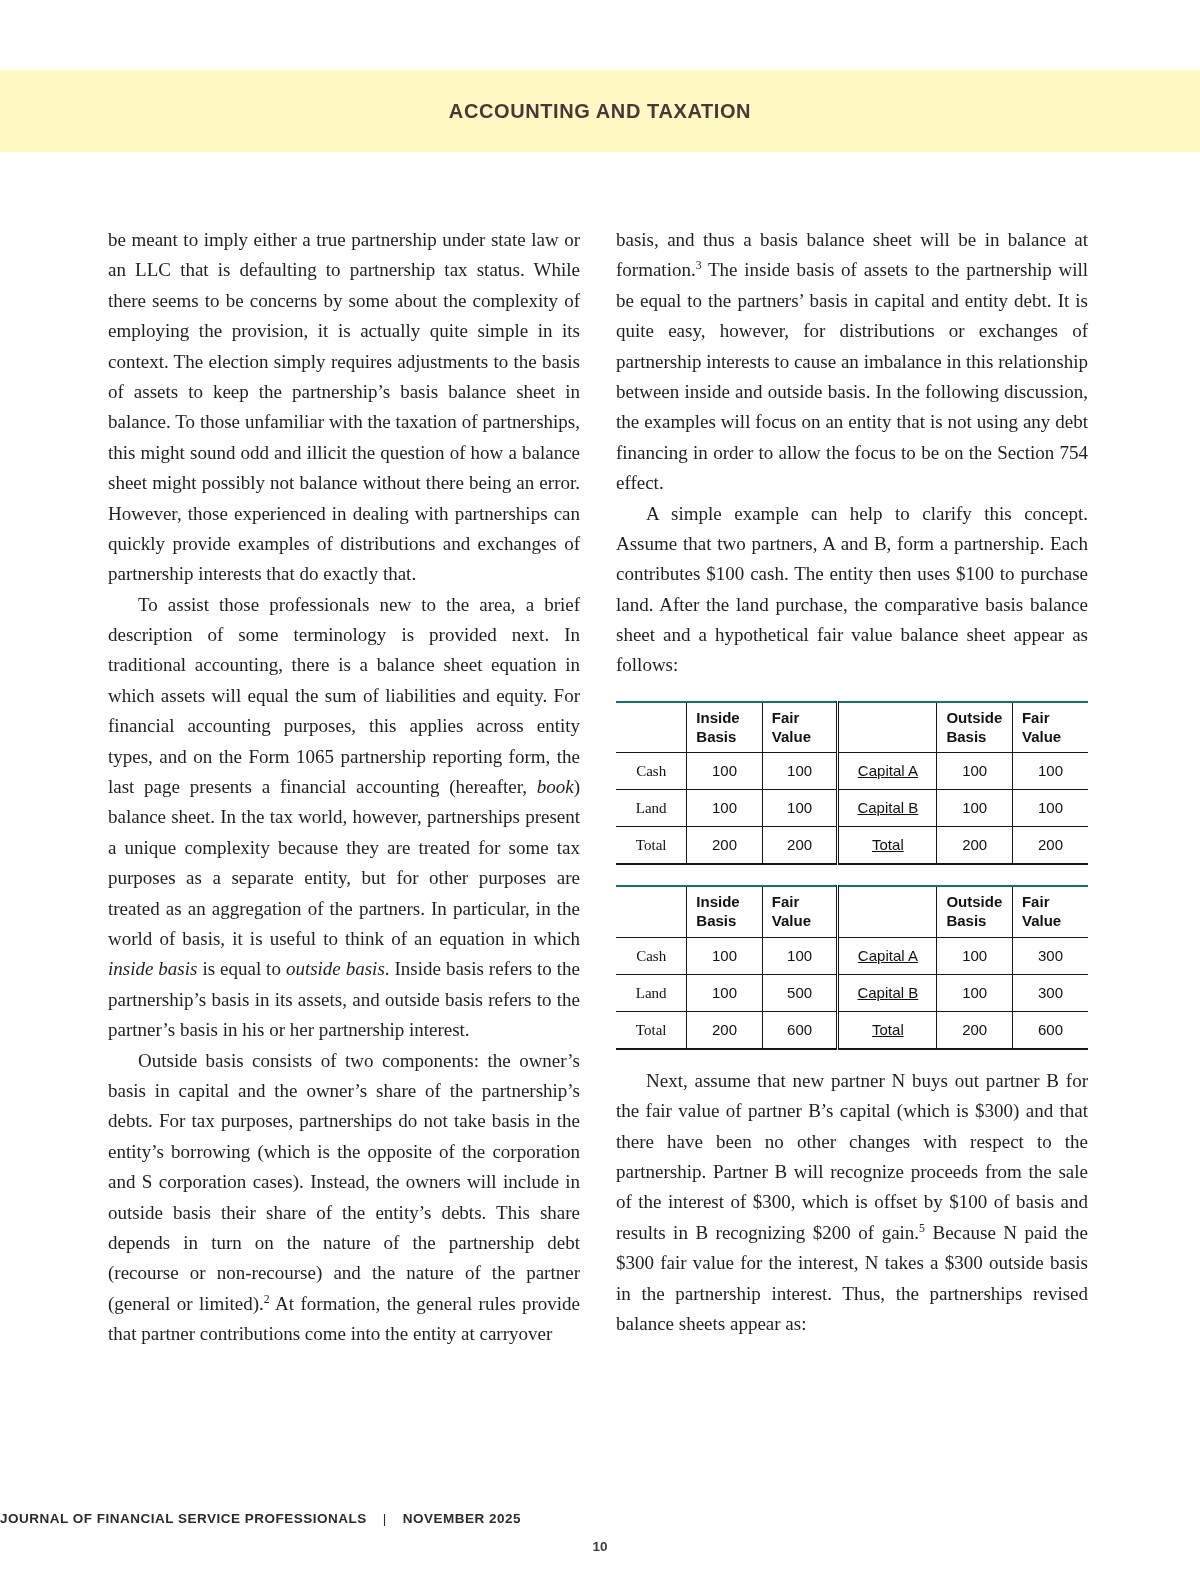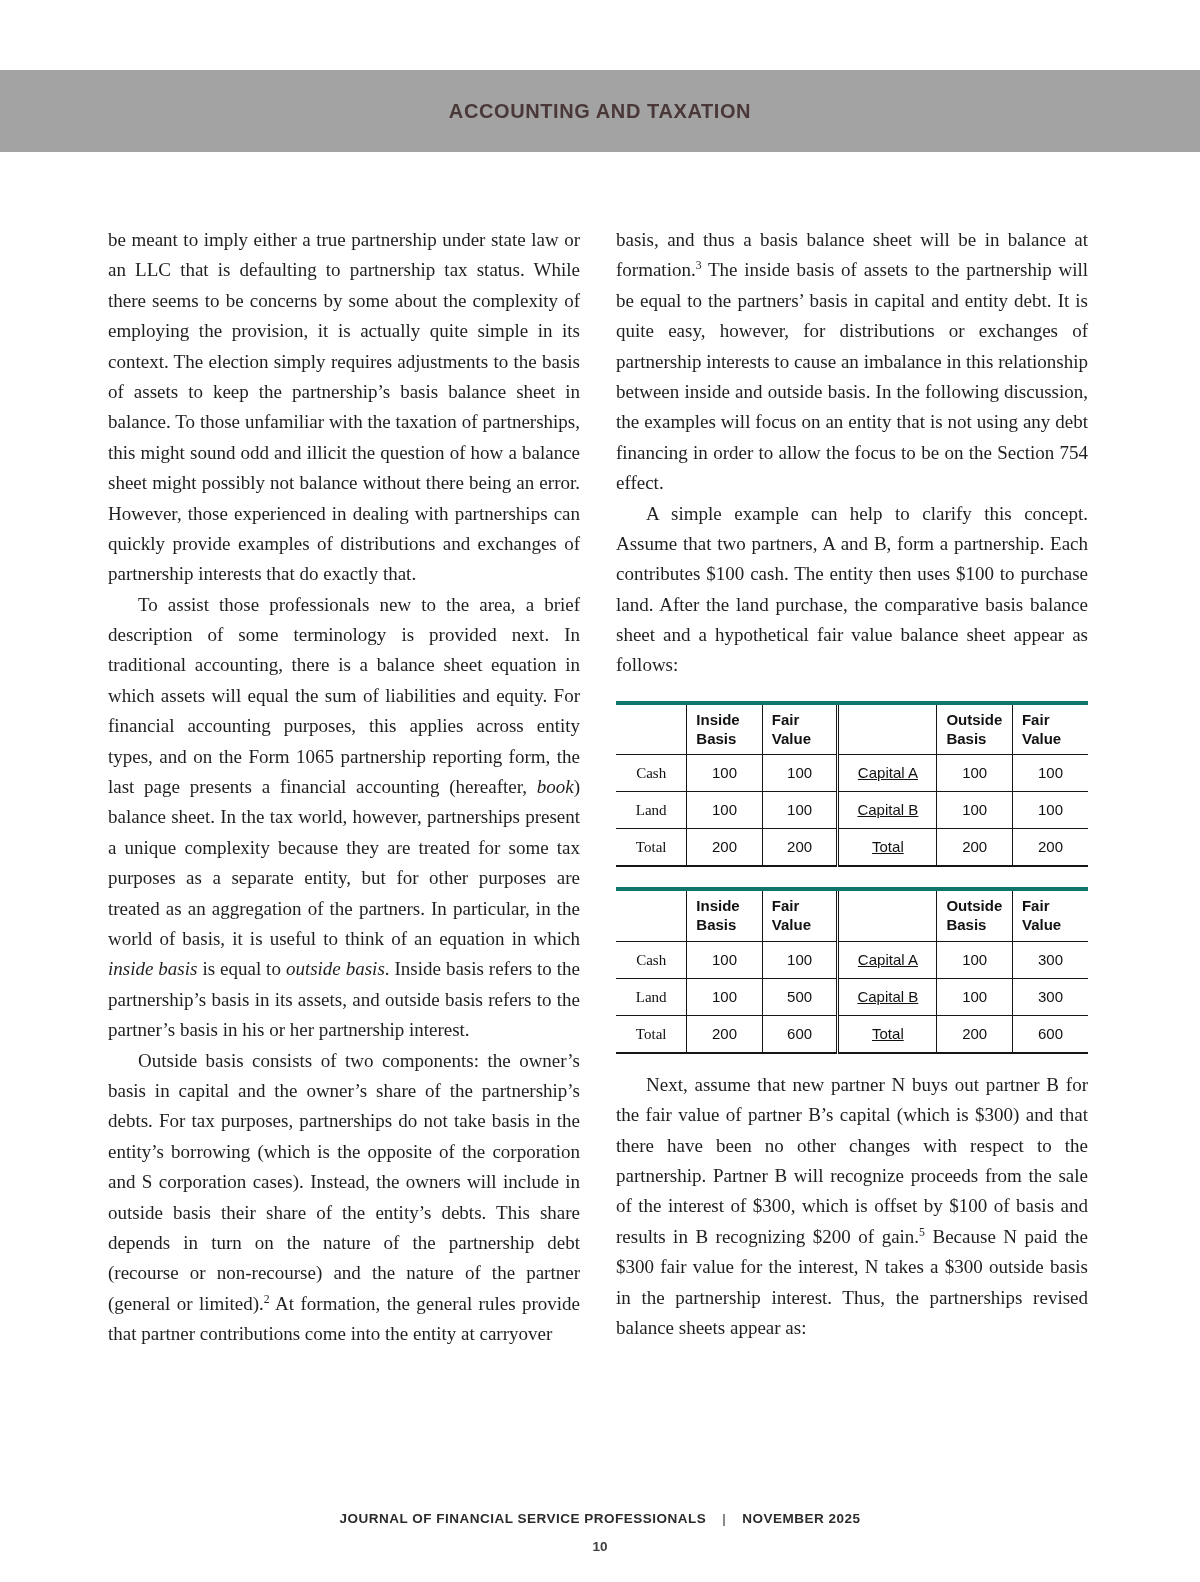--- a/index.html
+++ b/index.html
@@ -8,21 +8,21 @@
     background:#ffffff;
     font-family:"Liberation Serif", serif;
     color:#1f1f1f;
     position:relative;
     overflow:hidden;
   }
 
   
   .banner {
     position:absolute; top:70px; left:0; right:0; height:82px;
-    background:#a3a3a3;
+    background:#fef9c3;
     display:flex; align-items:center; justify-content:center;
   }
   .banner-title {
     font-family:"Liberation Sans", sans-serif;
     font-weight:bold; font-size:20px; letter-spacing:0.6px;
     color:#4a3838;
   }
 
   
   .content {
@@ -33,21 +33,21 @@
   .col p { margin:0; }
   .col p.indent { text-indent:30px; }
   sup { font-size:0.62em; line-height:0; }
 
   
   .bs-table {
     width:100%; border-collapse:collapse;
     font-family:"Liberation Sans", sans-serif;
     font-size:15px; color:#111;
     margin:20px 0 16px 0;
-    border-top:4px solid #0f766e;
+    border-top:2px solid #0f766e;
     border-bottom:2px solid #161616;
     text-align:center;
   }
   .bs-table th {
     font-weight:bold; white-space:pre-line; text-align:left;
     padding:6px 4px 6px 9px; vertical-align:middle; line-height:1.25;
   }
   .bs-table th:first-child { padding-left:4px; }
   .bs-table td { padding:6px 4px; border-top:1px solid #161616; }
   .bs-table th:nth-child(2), .bs-table td:nth-child(2),
@@ -58,21 +58,20 @@
   .bs-table th:nth-child(1), .bs-table td:nth-child(1) { width:15%;font-family:Liberation Serif, serif; }
   .bs-table th:nth-child(2), .bs-table td:nth-child(2),
   .bs-table th:nth-child(3), .bs-table td:nth-child(3),
   .bs-table th:nth-child(5), .bs-table td:nth-child(5),
   .bs-table th:nth-child(6), .bs-table td:nth-child(6) { width:16%; }
   .bs-table th:nth-child(4), .bs-table td:nth-child(4) { width:21%;text-decoration:underline; }
 
   
   .footer {
     position:absolute; bottom:56px; left:0; right:0;
-    text-align:center;
     font-family:"Liberation Sans", sans-serif;
     font-weight:bold; font-size:13.5px; letter-spacing:0.5px;
     color:#2b2b2b;
   }
   .footer .sep { margin:0 16px; font-weight:normal; }
   .pagenum {
     position:absolute; bottom:28px; left:0; right:0;
     text-align:center;
     font-family:"Liberation Sans", sans-serif;
     font-weight:bold; font-size:13.5px; color:#404040;

